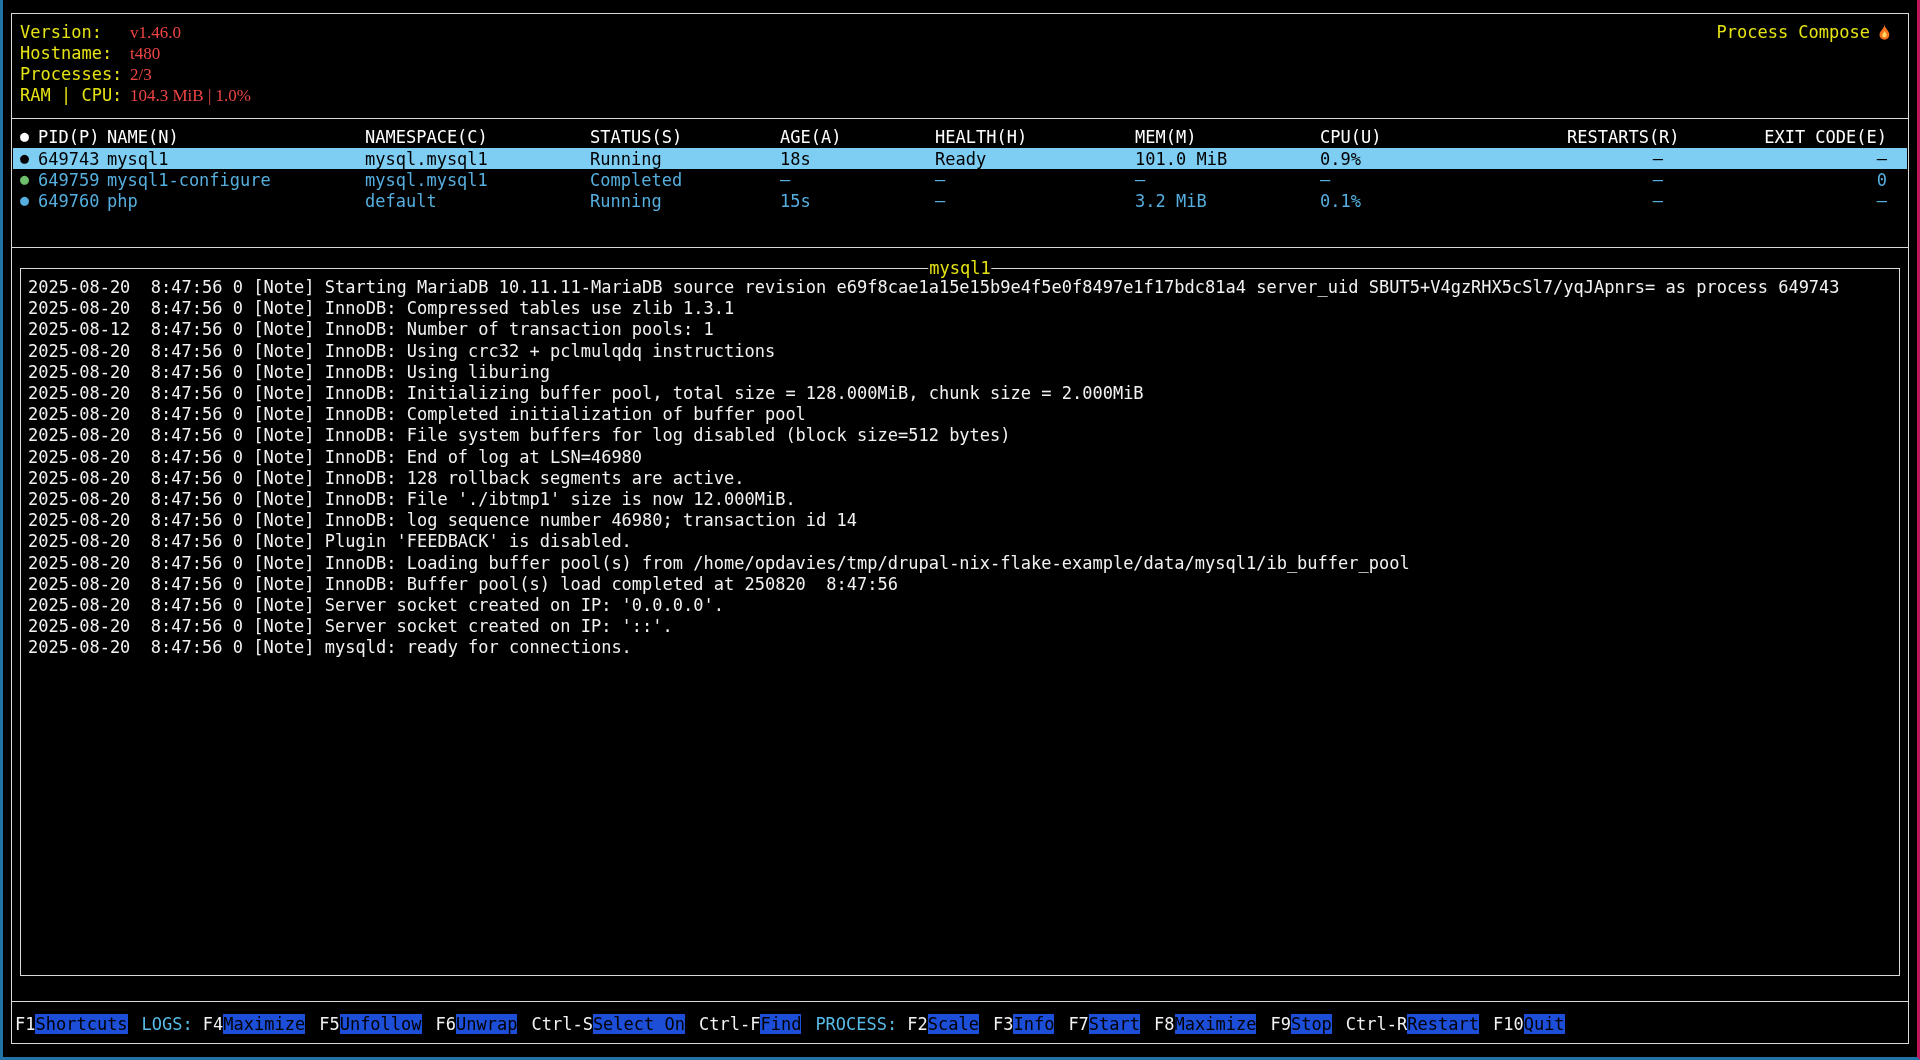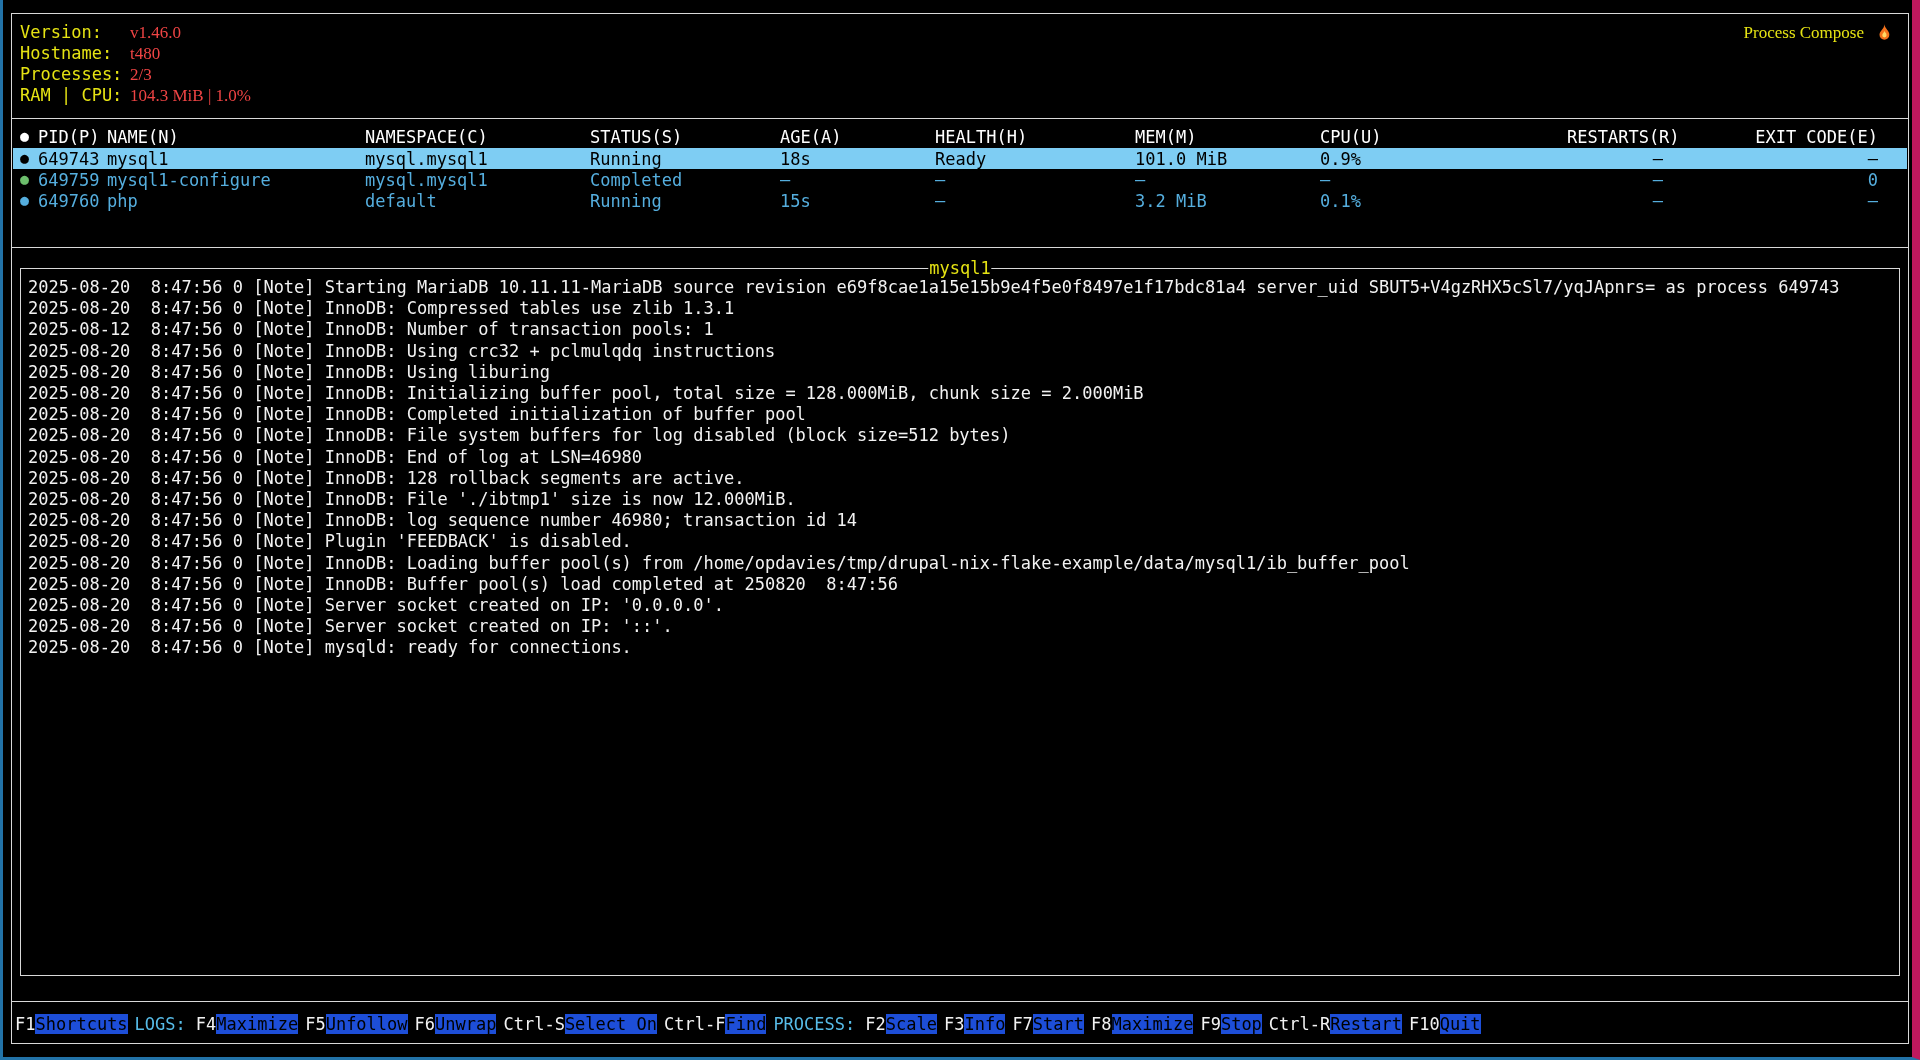--- a/index.html
+++ b/index.html
@@ -3,48 +3,48 @@
 <meta charset="utf-8">
 <style>
   * { margin:0; padding:0; box-sizing:border-box; }
   html,body { background:#000; }
   body {
     width:1920px; height:1060px; position:relative; overflow:hidden;
     font-family:"DejaVu Sans Mono", monospace; font-size:17px; color:#f2f2f2;
   }
   .screen {
     position:absolute; inset:0;
-    border-left:3px solid #2273a8; border-right:8px solid #be185d; border-bottom:3px solid #2273a8;
+    border-left:3px solid #2273a8; border-right:3px solid #be185d; border-bottom:3px solid #2273a8;
     background:#000;
   }
   .frame {
     position:absolute; left:8px; top:13px; width:1898px; height:1031px;
     border:1px solid #d9d9d9; background:#000;
   }
   
   .hdr { position:absolute; top:8px; left:8px; line-height:21px; }
   .hdr-row { display:flex; white-space:pre; }
   .hdr-label { color:#e5e313; width:110px; }
   .hdr-value { color:#ef4444;font-family:Liberation Serif, serif; }
   .app-title {
     position:absolute; top:8px; right:14px; color:#e5e313; line-height:21px;
-    display:flex; align-items:center; gap:10px;font-family:Liberation Serif, serif;
+    display:flex; align-items:center; gap:4px;
   }
   
   .hline { position:absolute; left:0; right:0; border-top:1px solid #d9d9d9; }
   .div1 { top:104px; } .div2 { top:233px; } .div3 { top:987px; }
   
   .ptable { position:absolute; top:111px; left:1px; right:1px; }
   .prow {
     display:grid; height:21px; align-items:center; white-space:pre; padding-left:7px;
     grid-template-columns:18px 69px 258px 225px 190px 155px 200px 185px 247px 96px 1fr;
   }
   .prow.head { height:23px; color:#ffffff; }
   .prow .c-restarts, .prow .c-exit { text-align:right; }
-  .prow .c-exit { padding-right:29px; }
+  .prow .c-exit { padding-right:20px; }
   .prow.sel { background:#7ecdf3; color:#000; }
   .prow.norm { color:#55aede; }
   .dotcell { font-size:15px; line-height:15px; }
   .dot-head { color:#ffffff; }
   .dot-selected { color:#000000; }
   .dot-completed { color:#6dbf6d; }
   .dot-running { color:#55aede; }
   
   .logbox {
     position:absolute; top:254px; left:8px; width:1880px; height:708px;
@@ -54,21 +54,21 @@
     position:absolute; top:-12px; left:50%; transform:translateX(-50%);
     background:#000; color:#e5e313; line-height:22px; padding:0 1px; white-space:pre;
   }
   .loglines { position:absolute; top:8px; left:7px; right:4px; }
   .logline { white-space:pre; line-height:21.2px; color:#f2f2f2; }
   
   .footer {
     position:absolute; top:998px; left:3px; right:3px; height:23px;
     display:flex; align-items:center; white-space:pre;
   }
-  .chunk { display:inline-flex; margin-right:7px; }
+  .chunk { display:inline-flex; margin-right:14px; }
   .fkey { color:#f2f2f2; }
   .fbtn { background:#1d4ed8; color:#000; }
   .fsection { color:#57bce8; margin-right:10px; }
   .flame { width:20px; height:20px; }
 </style>
 </head>
 <body>
 
 <div class="screen">
   <div class="frame">

